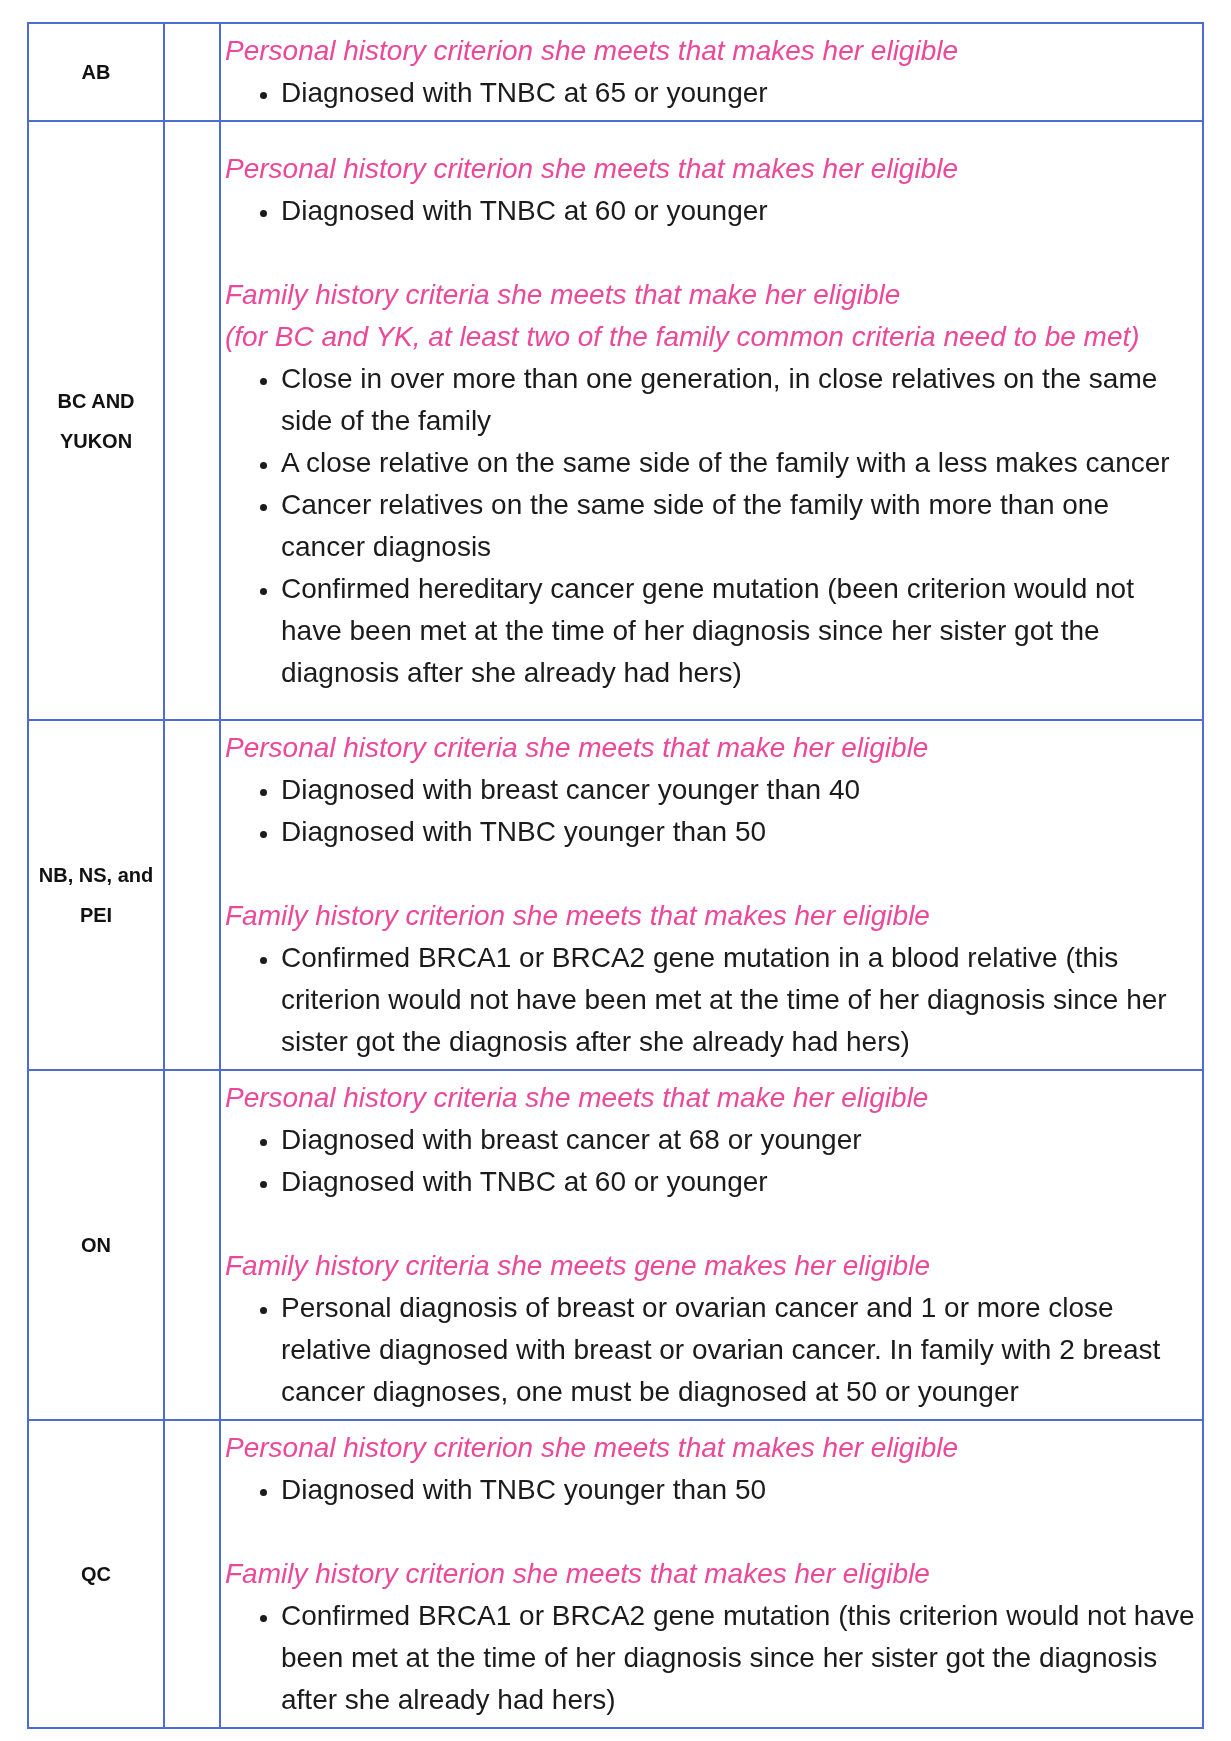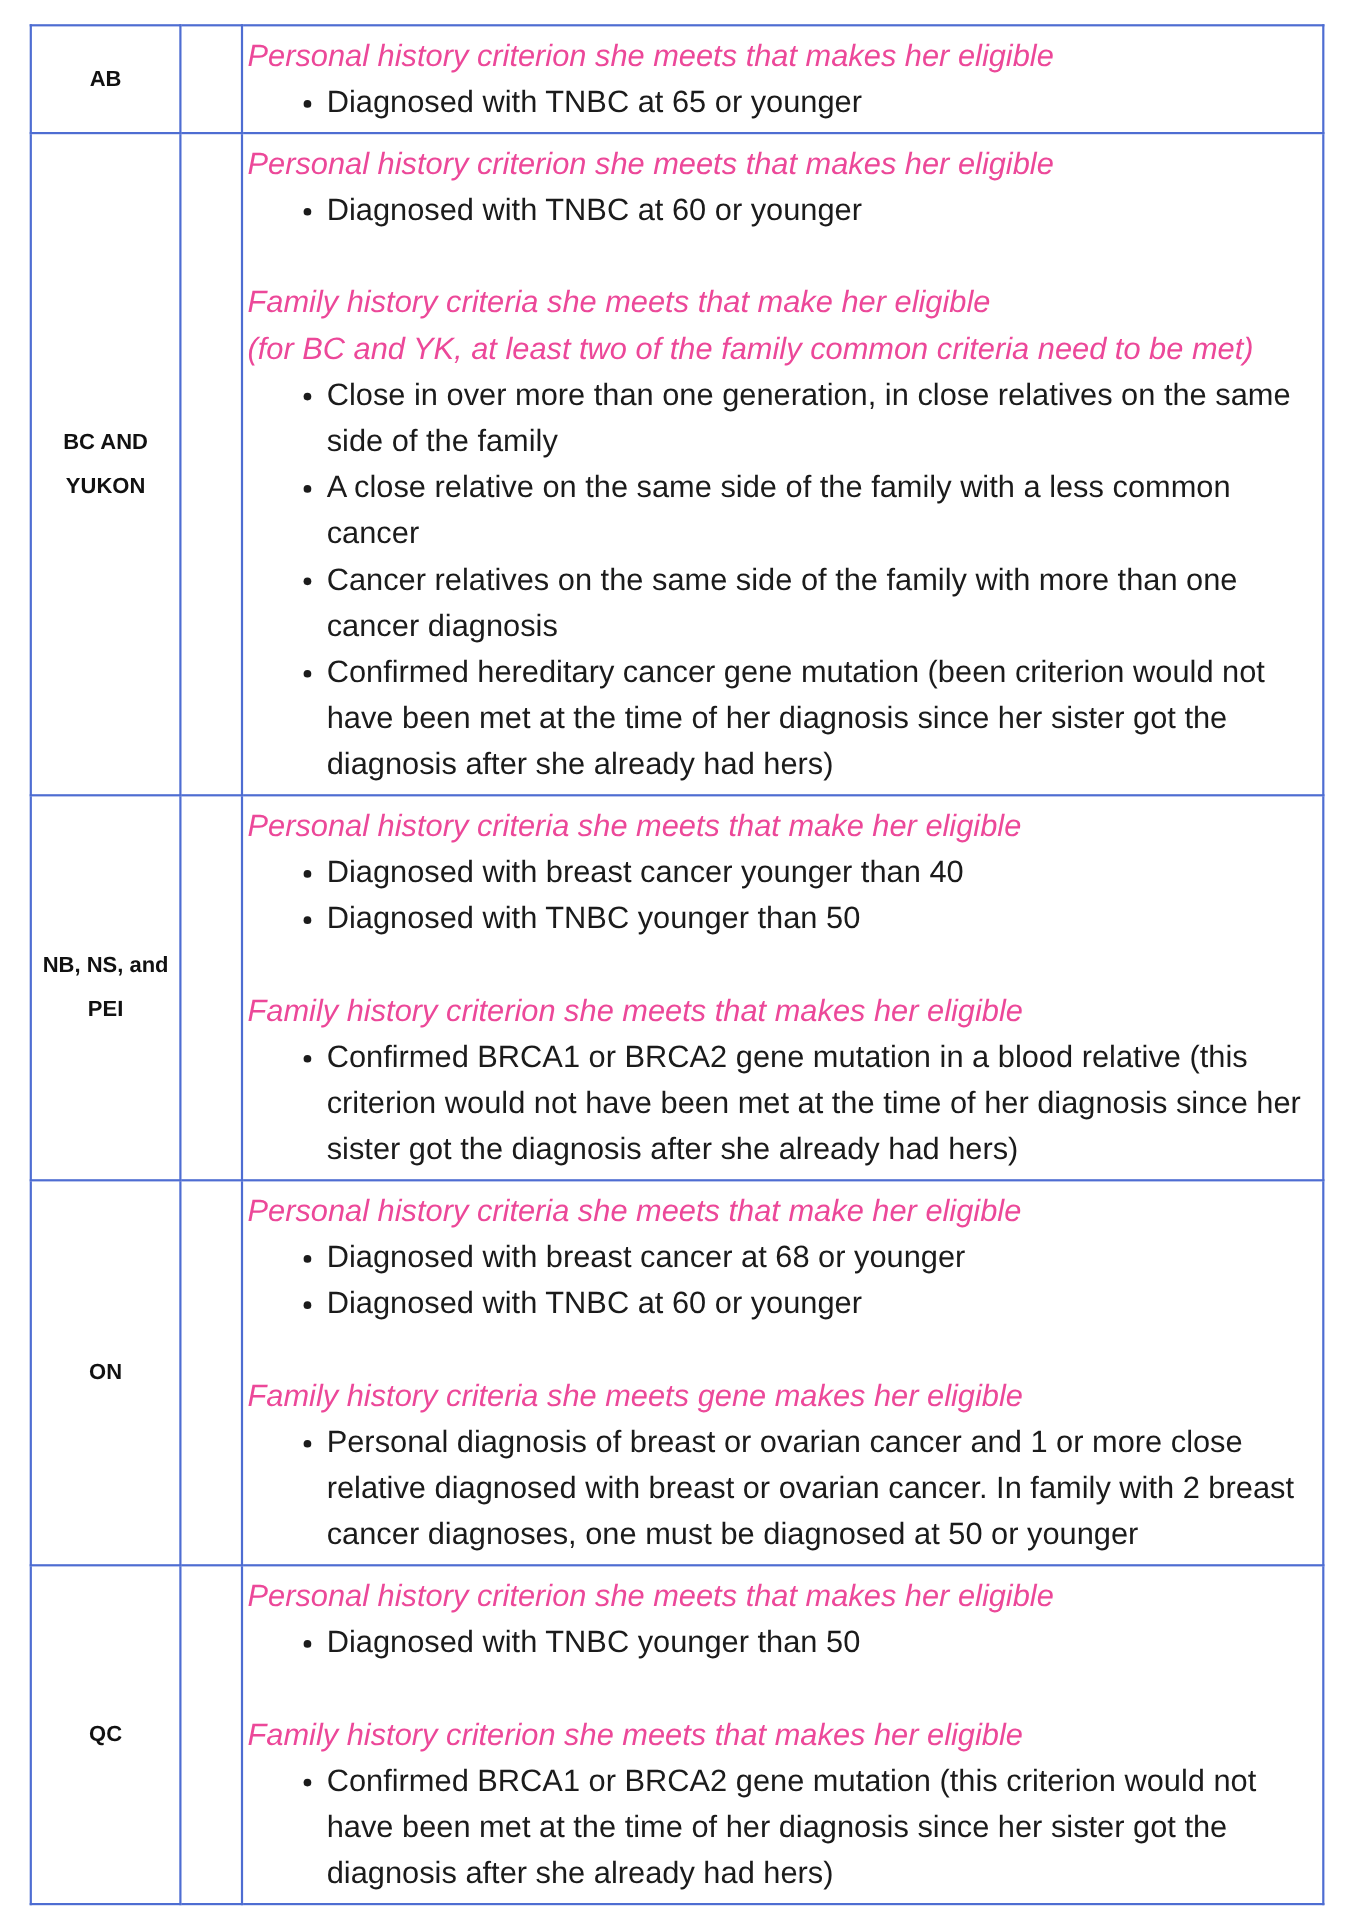--- a/index.html
+++ b/index.html
@@ -53,21 +53,20 @@
     font-style: italic;
     color: #ec4899;
   }
   ul.bullets {
     margin: 0;
     padding: 0 0 0 56px;
     list-style: disc outside;
   }
   ul.bullets li {
     padding-left: 0;
-    margin-left: 16px;
   }
   ul.bullets li::marker {
     color: #1b1b1b;
     font-size: 24px;
   }
 </style>
 </head>
 <body>
 
 <table class="elig">
@@ -92,21 +91,21 @@
             <div class="sec-header">Personal history criterion she meets that makes her eligible</div>
             <ul class="bullets">
               <li>Diagnosed with TNBC at 60 or younger</li>
             </ul>
           </div>
           <div class="section">
             <div class="sec-header">Family history criteria she meets that make her eligible</div>
             <div class="sec-header">(for BC and YK, at least two of the family common criteria need to be met)</div>
             <ul class="bullets">
               <li>Close in over more than one generation, in close relatives on the same side of the family</li>
-              <li>A close relative on the same side of the family with a less common cancer</li>
+              <li>A close relative on the same side of the family with a less makes cancer</li>
               <li>Cancer relatives on the same side of the family with more than one cancer diagnosis</li>
               <li>Confirmed hereditary cancer gene mutation (been criterion would not have been met at the time of her diagnosis since her sister got the diagnosis after she already had hers)</li>
             </ul>
           </div>
         </td>
       </tr>
       <tr class="row-2">
         <td class="region-cell">NB, NS, and PEI</td>
         <td class="spacer-cell"></td>
         <td class="content-cell">

